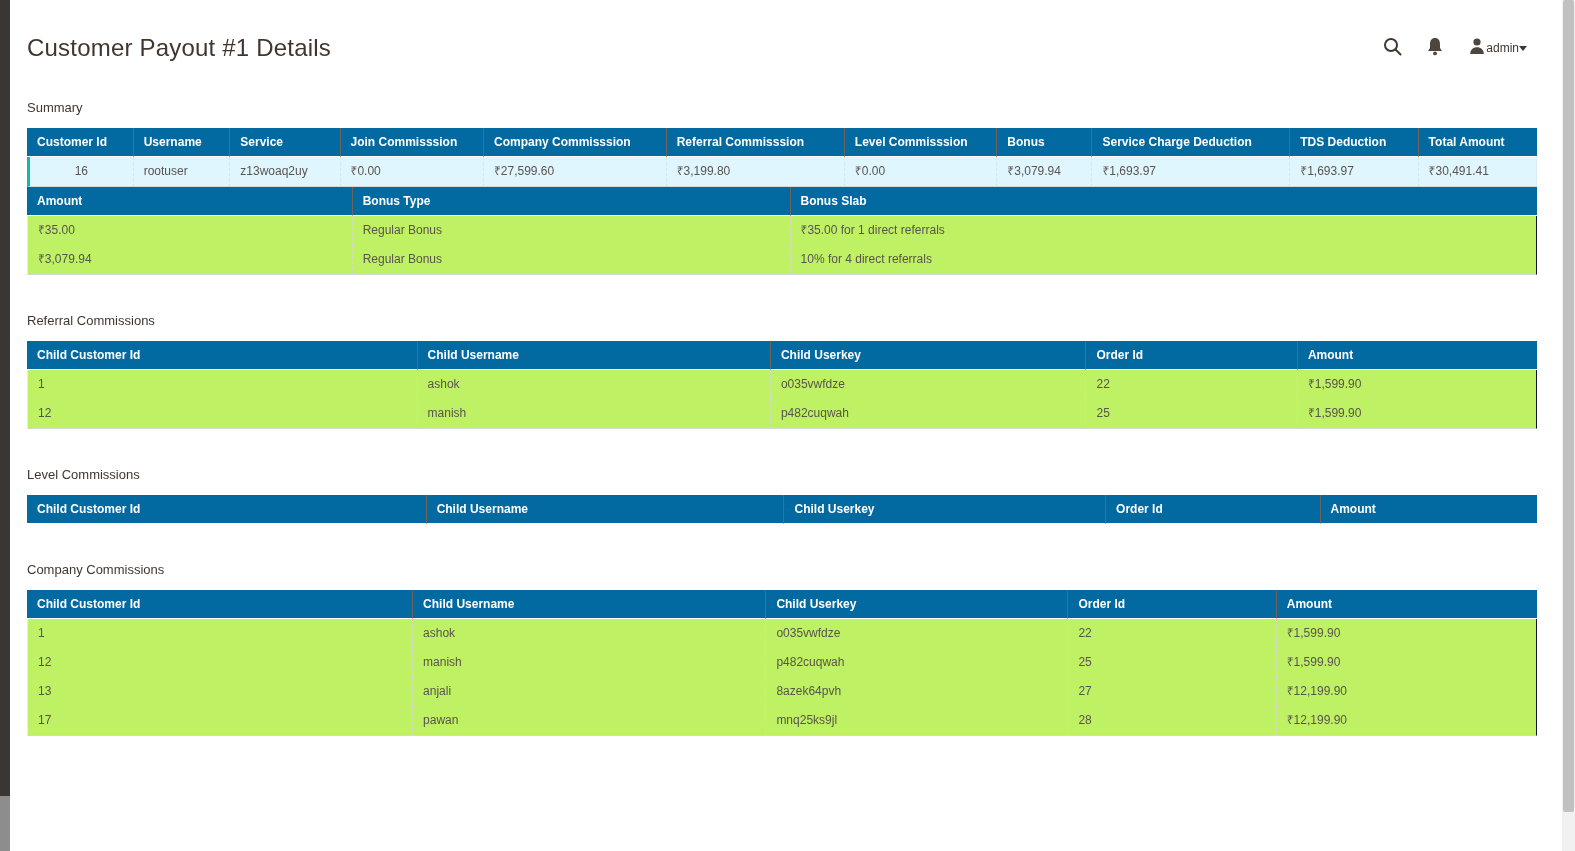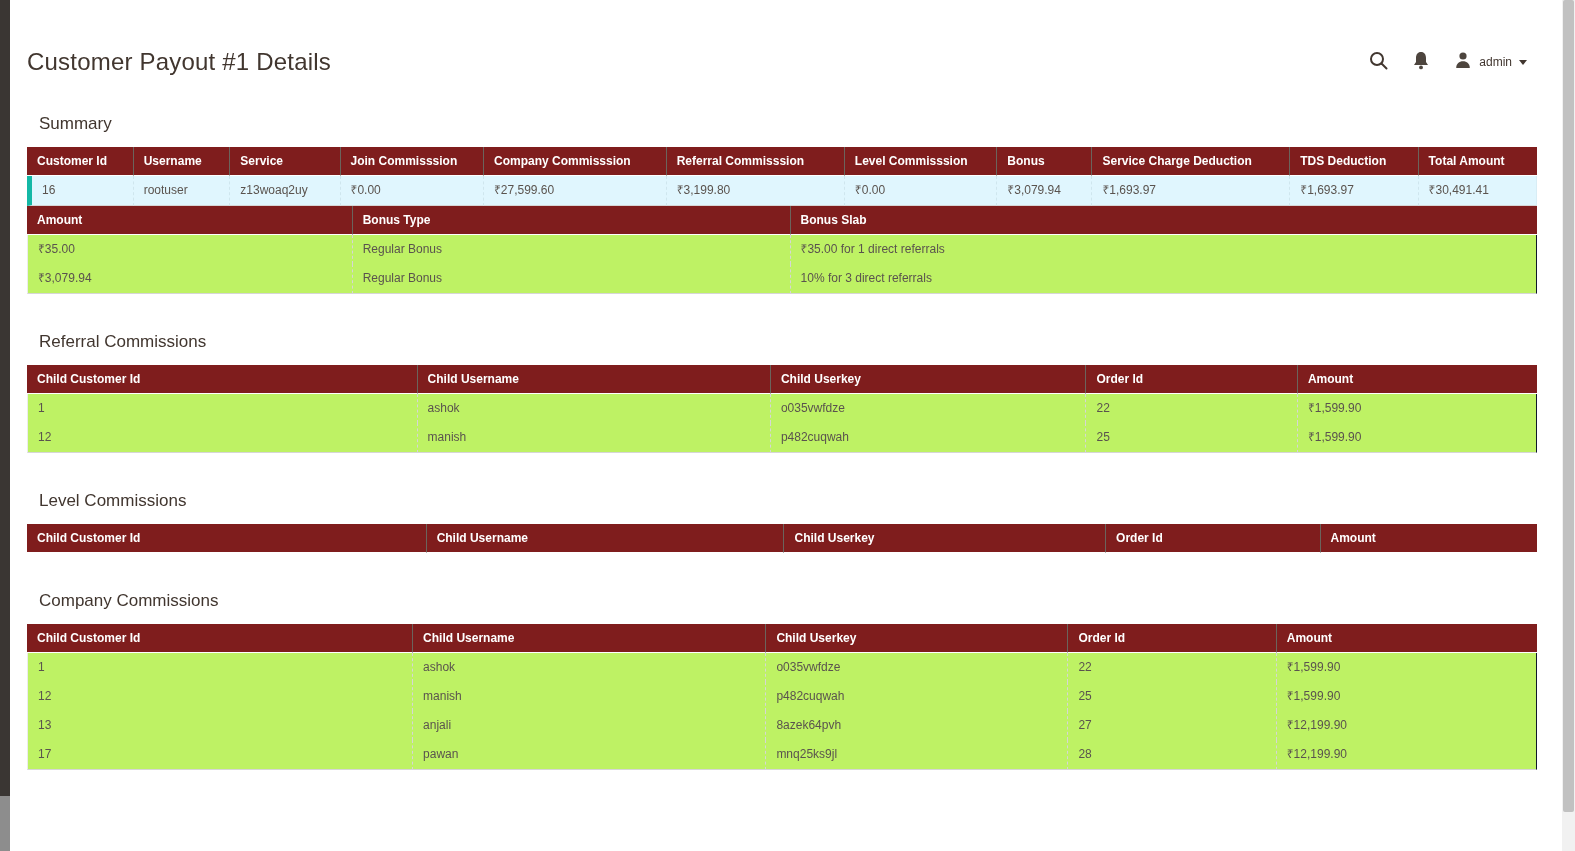--- a/index.html
+++ b/index.html
@@ -10,45 +10,45 @@
   .side-strip { position: absolute; left: 0; top: 0; width: 10px; height: 851px; background: #3a3633; }
   .side-strip .strip-bottom { position: absolute; left: 0; bottom: 0; width: 10px; height: 55px; background: #8d8d8d; }
 
   
   .scrollbar { position: absolute; right: 0; top: 0; width: 13px; height: 851px; background: #f1f1f1; }
   .scrollbar .thumb { position: absolute; top: 0; left: 1px; width: 11px; height: 812px; background: #c1c1c1; border-radius: 2px; }
 
   .main { position: absolute; left: 10px; top: 0; width: 1553px; height: 851px;
     padding: 34px 26px 0 17px; background: #fff; }
 
-  .top-row { display: flex; justify-content: space-between; margin-top: 14px; }
+  .top-row { display: flex; justify-content: space-between; }
   h1.page-title { font-size: 24px; font-weight: 400; color: #41362f; letter-spacing: 0.2px; }
 
   .topbar-actions { display: flex; align-items: center; gap: 24px; padding-right: 10px; }
   .icon-btn { background: none; border: none; cursor: pointer; display: flex; align-items: center; padding: 0; }
-  .user-menu { display: flex; align-items: center; gap: 7px; cursor: pointer; }
+  .user-menu { display: flex; align-items: center; cursor: pointer; }
   .user-name { font-size: 12px; color: #41362f; }
   .caret { width: 0; height: 0; border-left: 4px solid transparent; border-right: 4px solid transparent;
     border-top: 5px solid #41362f; margin-top: 1px; }
 
-  h2.section-title { font-size: 17px; font-weight: 400; color: #41362f; margin: 38px 12px 13px; }
+  h2.section-title { font-size: 13px; font-weight: 400; color: #41362f; margin: 38px 0 13px; }
 
   table { width: 100%; border-collapse: separate; border-spacing: 0; table-layout: fixed;
     font-size: 12px; color: #5a534e; }
-  th { background: #7f1d1d; color: #fff; text-align: left; font-weight: bold; font-size: 12px;
+  th { background: #0369a1; color: #fff; text-align: left; font-weight: bold; font-size: 12px;
     padding: 7px 10px; border-left: 1px solid #6b635c; border-bottom: 1px solid #fff;
     white-space: nowrap; overflow: hidden; }
   th:first-child { border-left: none; }
   td { padding: 8px 10px; line-height: 13px; background: #bef264;
     border-left: 1px dashed #d6d6d6; white-space: nowrap; overflow: hidden; }
   td:first-child { border-left: 1px solid #ececec; }
   td:last-child { border-right: 1px solid #0f172a; }
   tbody tr:last-child td { border-bottom: 1px solid #d6d6d6; }
   table.summary-table td { background: #e0f6fe; border-left-color: #cfe6ee; }
-  table.summary-table td:first-child { border-left: 5px solid #14b8a6; }
+  table.summary-table td:first-child { border-left: 3px solid #14b8a6; text-align: center; }
   table.summary-table td:last-child { border-right: 1px solid #d8edf5; }
 </style>
 </head>
 <body>
 
 <div class="side-strip">
   <div class="strip-bottom"></div>
 </div>
 
 <div class="main">
@@ -147,21 +147,21 @@
     </thead>
     <tbody>
       <tr>
         <td>₹35.00</td>
         <td>Regular Bonus</td>
         <td>₹35.00 for 1 direct referrals</td>
       </tr>
       <tr>
         <td>₹3,079.94</td>
         <td>Regular Bonus</td>
-        <td>10% for 3 direct referrals</td>
+        <td>10% for 4 direct referrals</td>
       </tr>
     </tbody>
   </table>
 
   <h2 class="section-title">Referral Commissions</h2>
   <table>
     <colgroup>
         <col style="width:25.8%">
         <col style="width:23.4%">
         <col style="width:20.9%">

